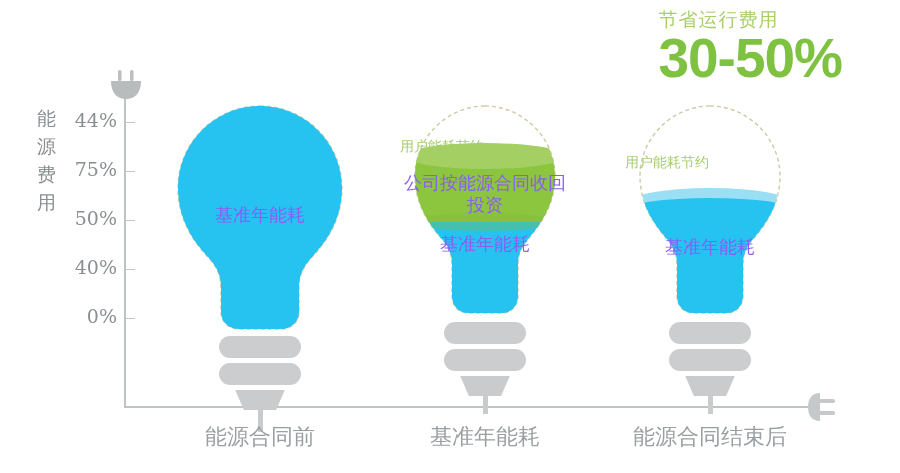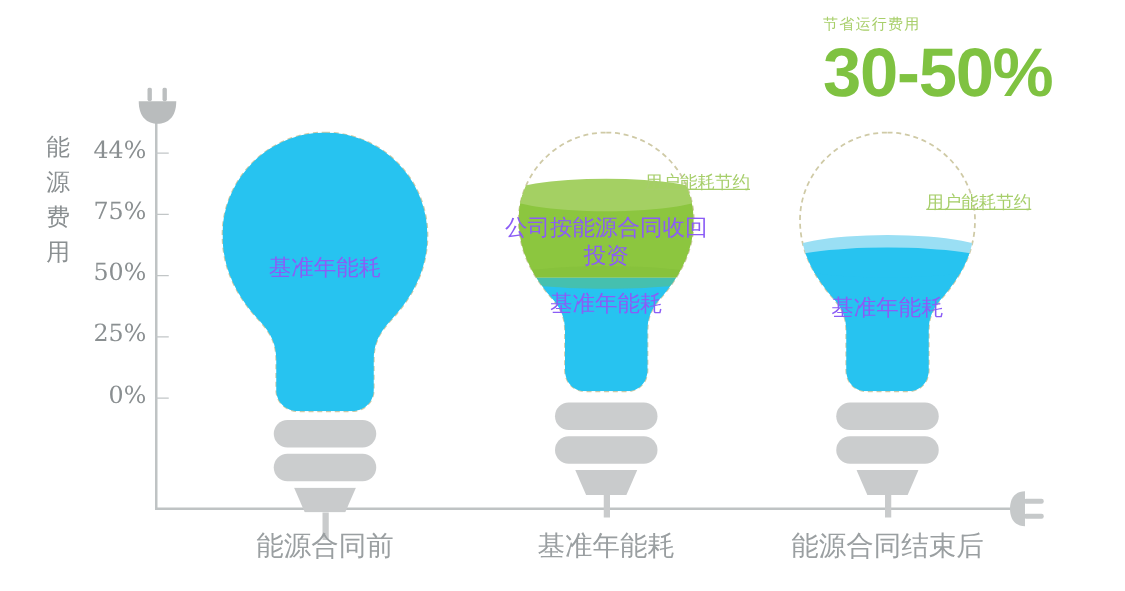--- a/index.html
+++ b/index.html
@@ -8,21 +8,21 @@
     background:#ffffff;
     font-family:"Liberation Sans","DejaVu Sans",sans-serif;
     overflow:hidden;
     position:relative;
   }
   #stage{position:absolute;left:0;top:0;width:900px;height:473px;}
 
   
   .headline{position:absolute;right:58px;top:6px;text-align:left;}
   .headline .sub{
-    font-size:12px;color:#a8cf6a;letter-spacing:1px;
+    font-size:19px;color:#a8cf6a;letter-spacing:1px;
     font-family:"DejaVu Sans",sans-serif;line-height:26px;
   }
   .headline .big{
     font-size:55px;font-weight:bold;color:#7fc241;letter-spacing:-1px;
     line-height:56px;margin-top:-2px;
     font-family:"Liberation Sans",sans-serif;
   }
 
   
   .axis-line{position:absolute;background:#bfc3c4;}
@@ -52,23 +52,23 @@
   #bulb-3{left:625px;}
 
   .bulb svg{position:absolute;left:0;top:0;}
 
   .bulb-text{
     position:absolute;width:100%;text-align:center;
     color:#8b5cf6;font-size:18px;line-height:22px;
     font-family:"DejaVu Sans",sans-serif;pointer-events:none;
   }
   .saving-text{
-    position:absolute;width:100%;text-align:right;
+    position:absolute;width:100%;text-align:left;
     color:#a6ce6a;font-size:14px;line-height:20px;
-    font-family:"DejaVu Sans",sans-serif;pointer-events:none;text-decoration:underline;
+    font-family:"DejaVu Sans",sans-serif;pointer-events:none;
   }
 
   
   .base{position:absolute;left:0;width:100%;}
   .base .ring{
     margin:0 auto 5px auto;background:#cbcdce;border-radius:14px;
   }
   .base .r1{width:82px;height:22px;}
   .base .r2{width:82px;height:22px;}
   .base .trap{
@@ -115,21 +115,21 @@
   </div>
 
   <div id="ytick-layer">
       <div class="tick" style="left: 124px; top: 122px;"></div>
       <div class="tick-label" style="left: 55px; width: 62px; top: 109px;">44%</div>
       <div class="tick" style="left: 124px; top: 171px;"></div>
       <div class="tick-label" style="left: 55px; width: 62px; top: 158px;">75%</div>
       <div class="tick" style="left: 124px; top: 220px;"></div>
       <div class="tick-label" style="left: 55px; width: 62px; top: 207px; text-align: right;">50%</div>
       <div class="tick" style="left: 124px; top: 269px;"></div>
-      <div class="tick-label" style="left: 55px; width: 62px; top: 256px;">25%</div>
+      <div class="tick-label" style="left: 55px; width: 62px; top: 256px;">40%</div>
       <div class="tick" style="left: 124px; top: 318px;"></div>
       <div class="tick-label" style="left: 55px; width: 62px; top: 305px;">0%</div>
     </div>
 
   <div class="bulb" id="bulb-1">
     <svg width="200" height="248" viewBox="0 0 200 248">
       <defs>
         <clipPath id="clip1">
           <path d="M100 6 C145 6 182 43 182 88 C182 120 166 142 152 157 C143 167 139 175 139 188
                    L139 212 C139 222 131 229 121 229 L79 229 C69 229 61 222 61 212

